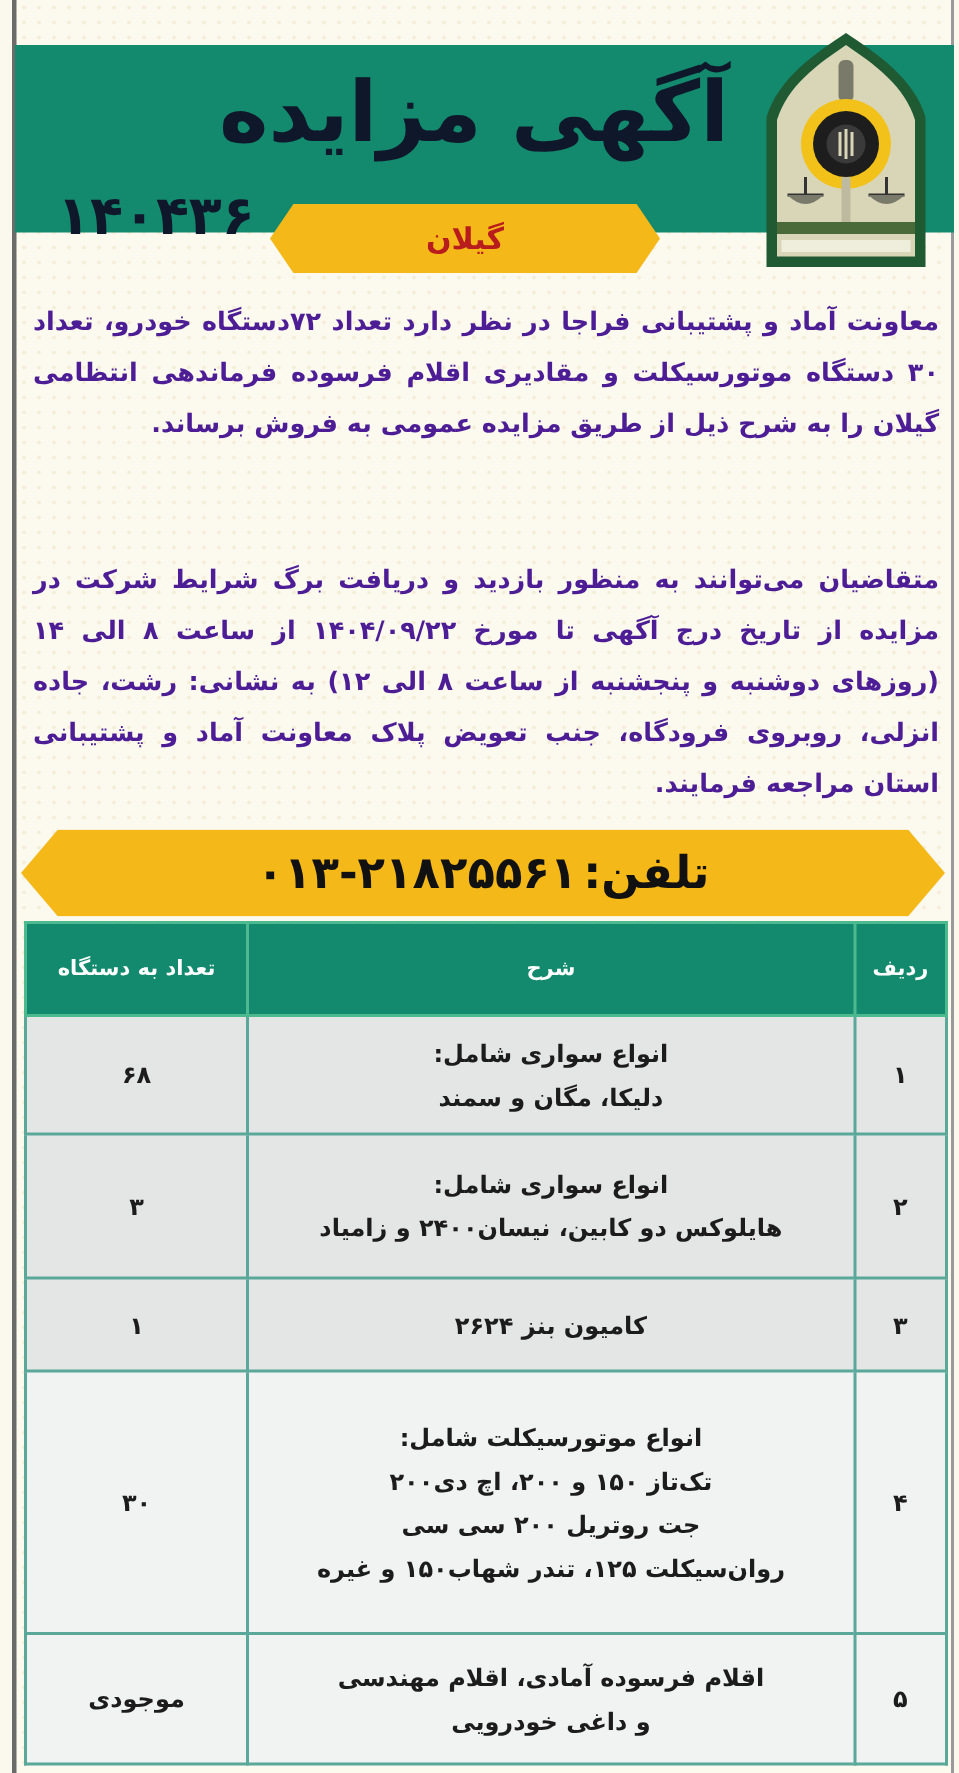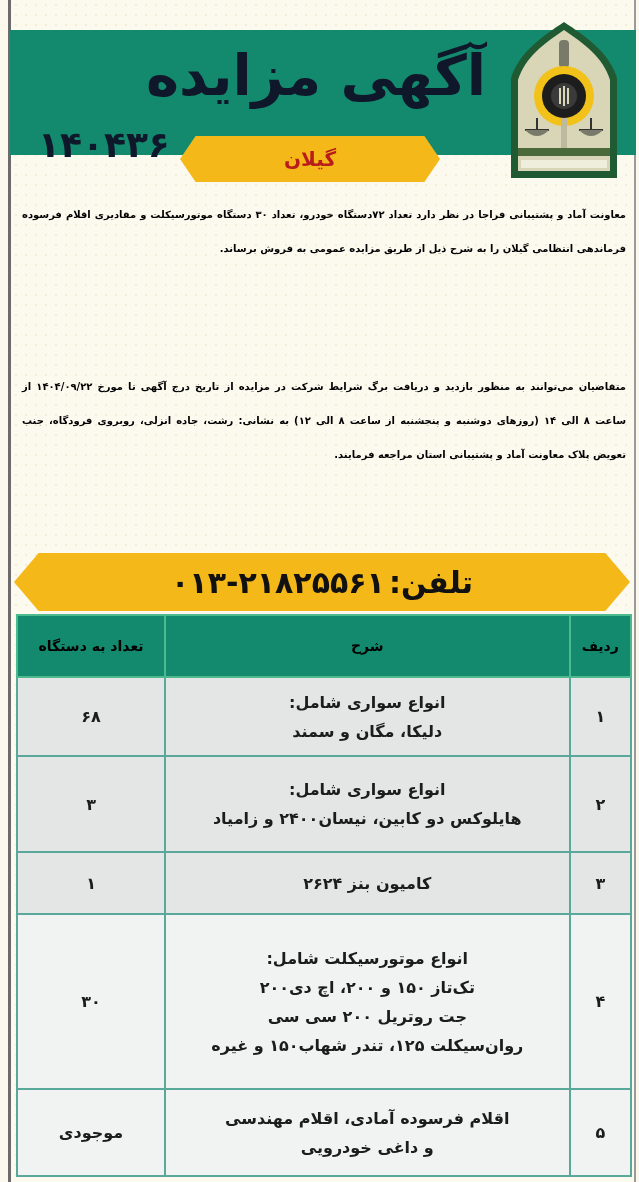--- a/index.html
+++ b/index.html
@@ -42,42 +42,42 @@
     direction: rtl;
   }
   
   .emblem {
     position: absolute; left: 505px; top: 18px; width: 118px; height: 165px;
   }
   
   .para {
     position: absolute; left: 22px; width: 604px;
     direction: rtl; text-align: justify; text-align-last: right;
-    font-weight: bold; font-size: 10px; line-height: 34px; color: #000000;
+    font-weight: bold; font-size: 17px; line-height: 34px; color: #4c1d95;
   }
   .para1 { top: 198px; }
   .para2 { top: 370px; }
   
   .phone {
     position: absolute; left: 14px; top: 553px; width: 616px; height: 58px;
     background: #f5b819;
     clip-path: polygon(4% 0, 96% 0, 100% 50%, 96% 100%, 4% 100%, 0 50%);
     display: flex; align-items: center; justify-content: center;
     direction: rtl; font-weight: bold; font-size: 30px; color: #111;
   }
   .phone .lbl { margin-left: 4px; }
   .phone .num { direction: ltr; unicode-bidi: embed; }
   
   table.items {
     position: absolute; left: 16px; top: 614px; width: 616px;
     border-collapse: collapse; direction: rtl;
     font-weight: bold; color: #1c1c1c;
   }
   table.items th {
-    background: #138a6e; color: #000000; font-size: 14px;
+    background: #138a6e; color: #ffffff; font-size: 14px;
     height: 58px; border: 2px solid #4cb98f; text-align: center;
   }
   table.items td {
     border: 2px solid #5aa89a; text-align: center; vertical-align: middle;
     font-size: 16px; line-height: 29px;
   }
   table.items tr.shade td { background: #e4e5e5; }
   table.items tr.light td { background: #f1f2f2; margin-top: 43px; }
   .c-idx { width: 58px; }
   .c-desc { width: 408px; margin-top: 36px; }

